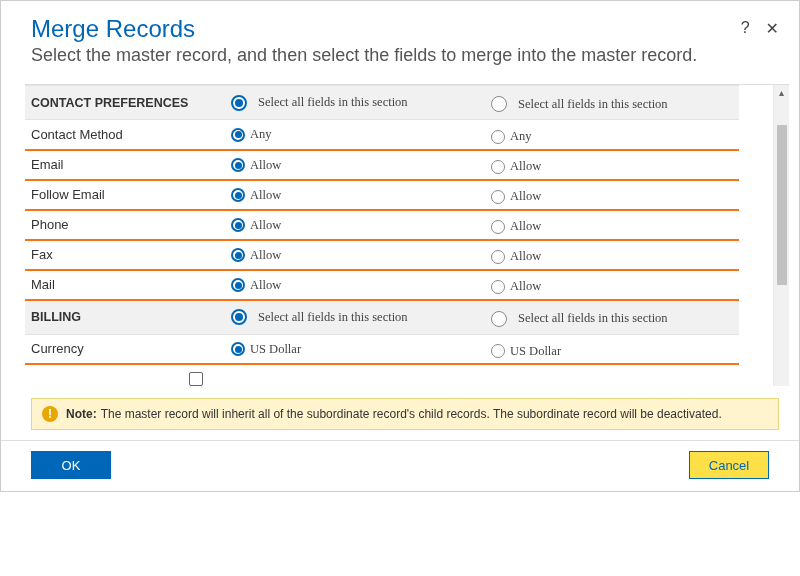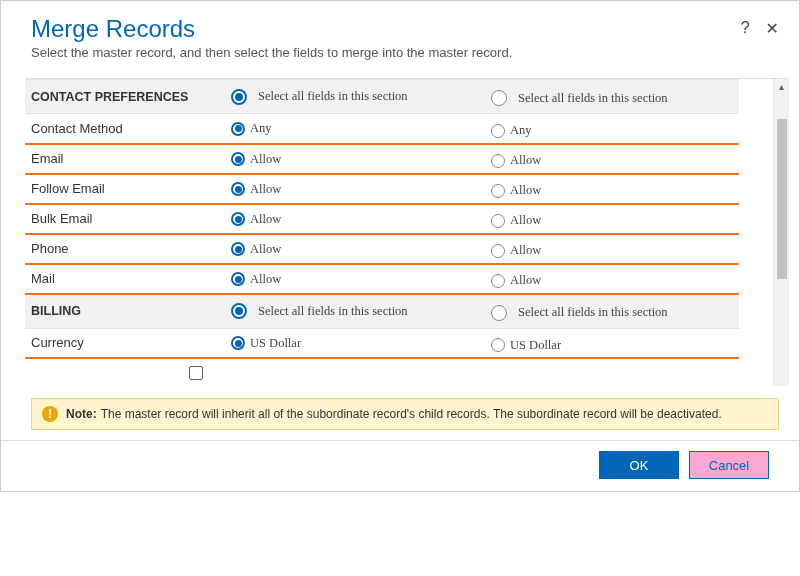--- a/index.html
+++ b/index.html
@@ -21,21 +21,21 @@
   .header {
     padding: 14px 30px 6px 30px;
     position: relative;
   }
   .title {
     font-size: 24px;
     font-weight: 300;
     color: #0067B8;
   }
   .subtitle {
-    font-size: 13px;
+    font-size: 18px;
     color: #555;
     margin-top: 2px;
   }
   .header-icons {
     position: absolute;
     right: 20px;
     top: 18px;
     display: flex;
     gap: 16px;
     color: #444;
@@ -188,36 +188,36 @@
     margin-right: 8px;
     flex-shrink: 0;
   }
   .note-bar b { font-weight: 600; margin-right: 4px; }
 
   .footer {
     border-top: 1px solid #ddd;
     margin-top: 10px;
     padding: 10px 30px 12px;
     display: flex;
-    justify-content: flex-end;
+    justify-content: space-between;
     gap: 10px;
   }
   .btn {
     min-width: 80px;
     height: 28px;
     font-size: 13px;
     border: 1px solid #0067B8;
     cursor: pointer;
     display: inline-flex;
     align-items: center;
     justify-content: center;
     padding: 0 16px;
   }
   .btn-primary { background: #0067B8; color: #fff; }
-  .btn-secondary { background: #f9a8d4; color: #0067B8; }
+  .btn-secondary { background: #fde047; color: #0067B8; }
 </style>
 </head>
 <body>
 
 <div class="dialog">
 
   <div class="header">
     <div class="title">Merge Records</div>
     <div class="subtitle">Select the master record, and then select the fields to merge into the master record.</div>
     <div class="header-icons">
@@ -290,36 +290,36 @@
                   <span class="radio-text">Allow</span>
                 </span></td>
           <td class="col-b"><span class="radio">
                   <span class="radio-circle">
                     <span class="radio-dot"></span>
                   </span>
                   <span class="radio-text">Allow</span>
                 </span></td>
         </tr>
         <tr class="row">
-          <td class="col-label">Bulk Email</td>
-          <td class="col-a"><span class="radio selected">
-                  <span class="radio-circle">
-                    <span class="radio-dot"></span>
-                  </span>
-                  <span class="radio-text">Allow</span>
-                </span></td>
-          <td class="col-b"><span class="radio">
-                  <span class="radio-circle">
-                    <span class="radio-dot"></span>
-                  </span>
-                  <span class="radio-text">Allow</span>
-                </span></td>
-        </tr>
-        <tr class="row">
           <td class="col-label">Phone</td>
+          <td class="col-a"><span class="radio selected">
+                  <span class="radio-circle">
+                    <span class="radio-dot"></span>
+                  </span>
+                  <span class="radio-text">Allow</span>
+                </span></td>
+          <td class="col-b"><span class="radio">
+                  <span class="radio-circle">
+                    <span class="radio-dot"></span>
+                  </span>
+                  <span class="radio-text">Allow</span>
+                </span></td>
+        </tr>
+        <tr class="row">
+          <td class="col-label">Fax</td>
           <td class="col-a"><span class="radio selected">
                   <span class="radio-circle">
                     <span class="radio-dot"></span>
                   </span>
                   <span class="radio-text">Allow</span>
                 </span></td>
           <td class="col-b"><span class="radio">
                   <span class="radio-circle">
                     <span class="radio-dot"></span>
                   </span>

